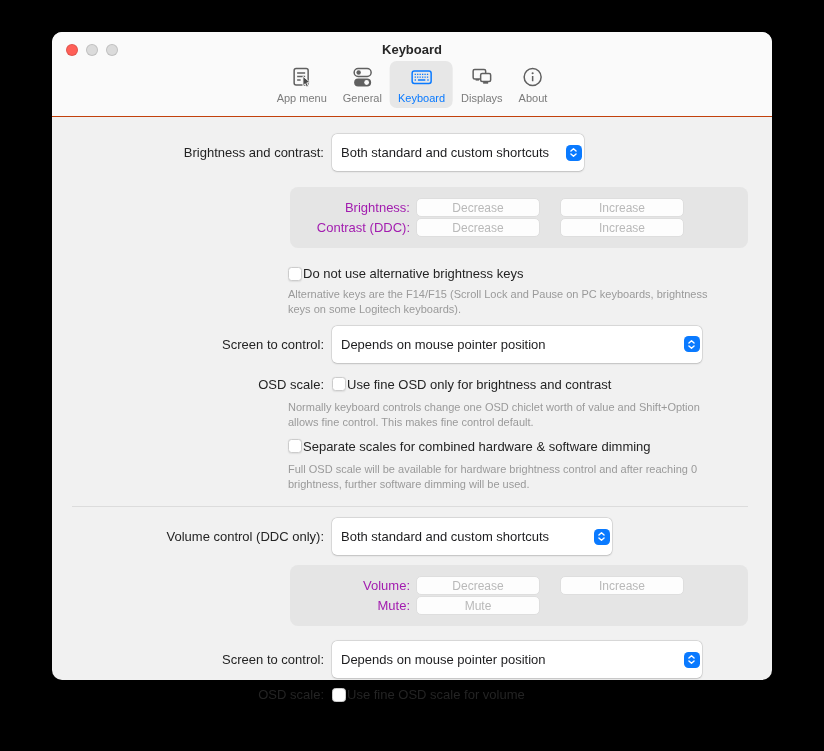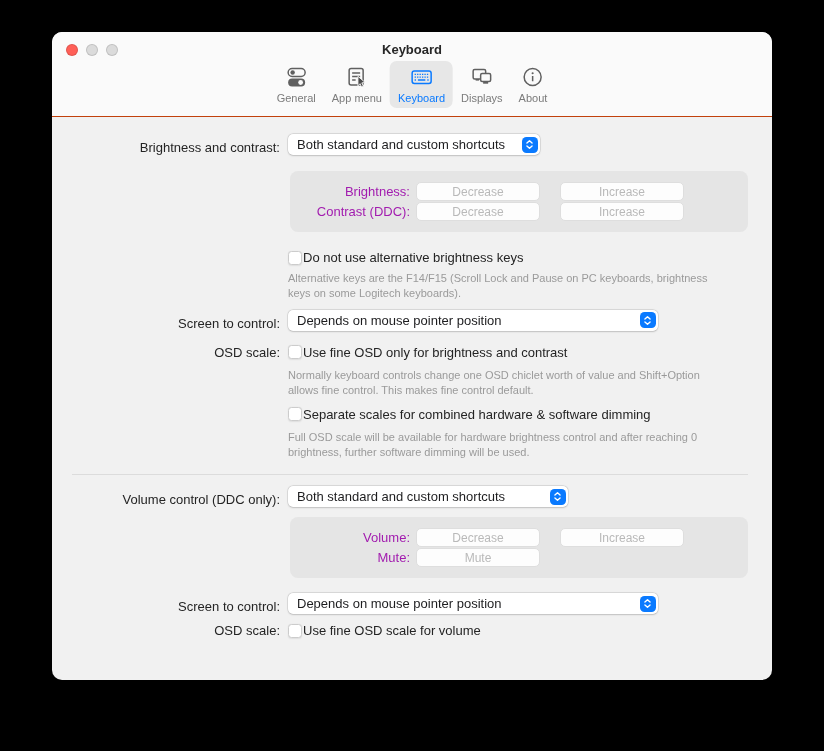--- a/index.html
+++ b/index.html
@@ -33,32 +33,32 @@
   .tab {
     display:flex; flex-direction:column; align-items:center; gap:2px;
     padding:4px 8px 4px; border-radius:7px; color:#606060; cursor:default;
   }
   .tab.active { background:#e7e7e7; color:#0a7aff; }
   .tab svg { display:block; }
   .tab-label { font-size:11px; color:#7b7b7b; white-space:nowrap; }
   .tab.active .tab-label { color:#0a7aff; }
   
   .content { padding-top:0; }
-  .row { display:flex; align-items:flex-end; }
+  .row { display:flex; align-items:center;padding-left:44px; }
   .lbl { width:228px; margin-right:8px; text-align:right; font-size:13px; color:#242424; flex:none; }
   .indent { margin-left:236px; }
   .help { font-size:11px; color:#9a9a9a; line-height:1.4; max-width:445px; }
   .checkrow { display:flex; align-items:center; gap:1px; }
   .checkbox {
     width:14px; height:14px; background:#fff; border:1px solid #cccccc;
     border-radius:3.5px; box-shadow:0 0.5px 1.5px rgba(0,0,0,0.08); flex:none;
   }
   .cblabel { font-size:13px; color:#242424; }
   .dropdown {
-    position:relative; height:21px; background:#fff; border-radius:5px;
+    position:relative; height:37px; background:#fff; border-radius:5px;
     box-shadow:0 0 0 0.5px rgba(0,0,0,0.14), 0 0.5px 2px rgba(0,0,0,0.14);
     display:flex; align-items:center; padding-left:9px;
     font-size:13px; color:#1d1d1f; cursor:default;
   }
   .dd-chevron {
     position:absolute; right:2.5px; top:50%; transform:translateY(-50%);
     width:16px; height:16px; background:#0a7aff; border-radius:4.5px;
     display:flex; align-items:center; justify-content:center;
   }
   .graybox {
@@ -93,40 +93,40 @@
       <span class="light" style="background:#dbdbdb"></span>
       <span class="light" style="background:#dbdbdb"></span>
     </div>
     <div class="win-title">Keyboard</div>
 
     <div class="tabs">
 
       <div class="tab">
         <span>
           <svg width="24" height="25" viewBox="0 0 24 25">
-            <rect x="3.5" y="3.5" width="17" height="8" rx="4" fill="none" stroke="#606060" stroke-width="1.5"></rect>
-            <circle cx="8" cy="7.5" r="2.2" fill="#606060"></circle>
-            <rect x="3.5" y="13.5" width="17" height="8" rx="4" fill="#606060"></rect>
-            <circle cx="16" cy="17.5" r="2.4" fill="#fafafa"></circle>
-          </svg>
-        </span>
-        <span class="tab-label">General</span>
-      </div>
-
-      <div class="tab">
-        <span>
-          <svg width="24" height="25" viewBox="0 0 24 25">
             <rect x="4.5" y="3.5" width="14" height="16.5" rx="2" fill="none" stroke="#606060" stroke-width="1.5"></rect>
             <line x1="7.5" y1="8" x2="15.5" y2="8" stroke="#606060" stroke-width="1.4"></line>
             <line x1="7.5" y1="11.5" x2="15.5" y2="11.5" stroke="#606060" stroke-width="1.4"></line>
             <line x1="7.5" y1="15" x2="11" y2="15" stroke="#606060" stroke-width="1.4"></line>
             <path d="M13.3 11.3 L20.6 17.5 L17.2 17.9 L18.8 21.3 L16.9 22.1 L15.4 18.7 L13.3 20.9 Z" fill="#4a4a4a" stroke="#fafafa" stroke-width="0.9"></path>
           </svg>
         </span>
         <span class="tab-label">App menu</span>
+      </div>
+
+      <div class="tab">
+        <span>
+          <svg width="24" height="25" viewBox="0 0 24 25">
+            <rect x="3.5" y="3.5" width="17" height="8" rx="4" fill="none" stroke="#606060" stroke-width="1.5"></rect>
+            <circle cx="8" cy="7.5" r="2.2" fill="#606060"></circle>
+            <rect x="3.5" y="13.5" width="17" height="8" rx="4" fill="#606060"></rect>
+            <circle cx="16" cy="17.5" r="2.4" fill="#fafafa"></circle>
+          </svg>
+        </span>
+        <span class="tab-label">General</span>
       </div>
 
       <div class="tab active">
         <span>
           <svg width="24" height="25" viewBox="0 0 24 25">
             <rect x="2.5" y="6" width="19" height="12.5" rx="2.2" fill="none" stroke="#0a7aff" stroke-width="1.5"></rect>
             <line x1="5" y1="9.4" x2="19" y2="9.4" stroke="#0a7aff" stroke-width="1.3" stroke-dasharray="1.3 1.15"></line>
             <line x1="5" y1="12.1" x2="19" y2="12.1" stroke="#0a7aff" stroke-width="1.3" stroke-dasharray="1.3 1.15"></line>
             <line x1="5" y1="15" x2="6.3" y2="15" stroke="#0a7aff" stroke-width="1.3"></line>
             <line x1="8.3" y1="15" x2="15.7" y2="15" stroke="#0a7aff" stroke-width="1.3"></line>

